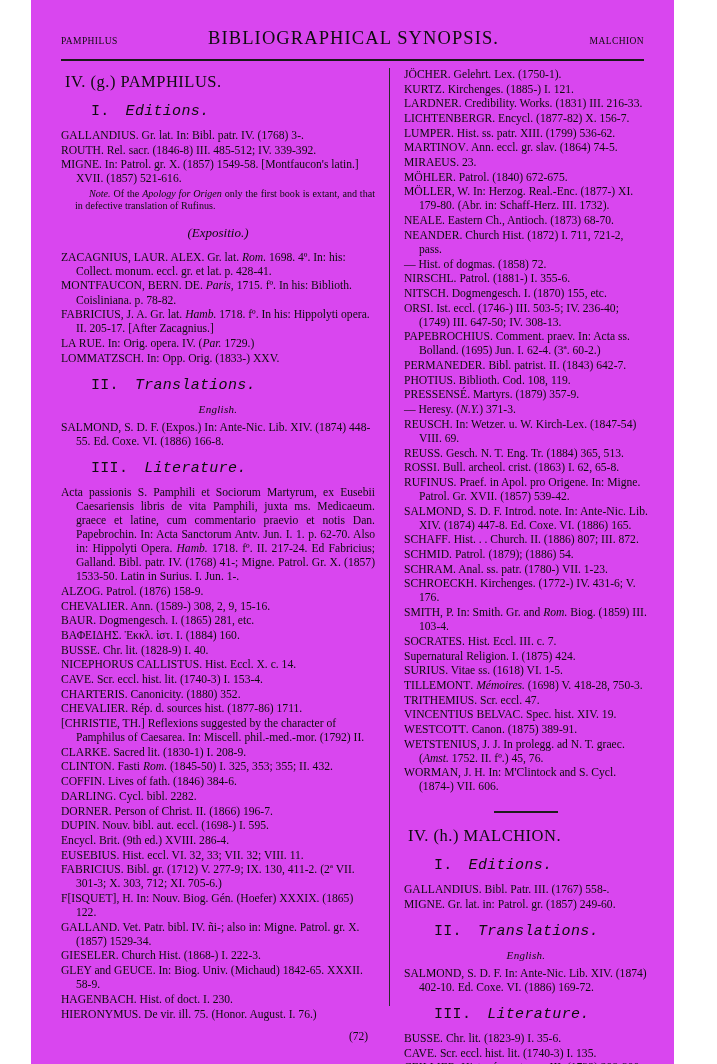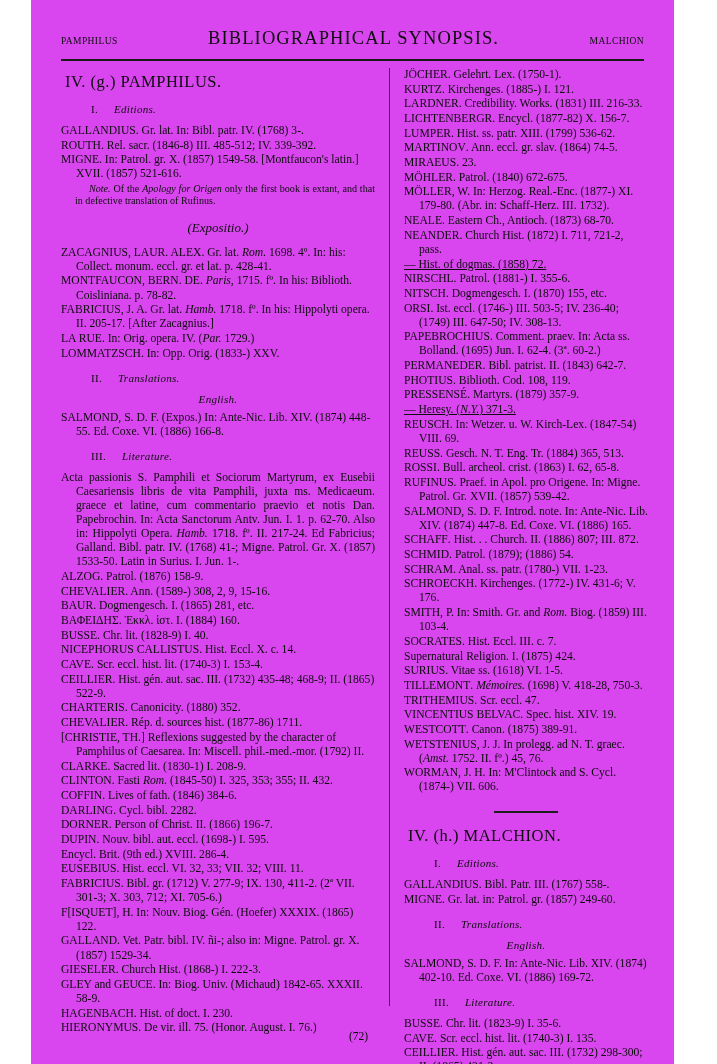--- a/index.html
+++ b/index.html
@@ -79,24 +79,25 @@
     flex: 1;
     padding-left: 14px;
   }
   
   .sec-title {
     font-size: 16.5px;
     letter-spacing: 0.5px;
     margin: 4px 0 7px 4px;
   }
   .sub-title {
-    font-size: 11px;
+    font-size: 15px;
     margin: 11px 0 9px 30px;
     font-style: italic;
     letter-spacing: 0.3px;
+    font-family: Liberation Mono, monospace;
   }
   .sub-title .rom {
     font-style: normal;
     margin-right: 16px;
   }
   .lang-title {
     font-size: 11px;
     font-style: italic;
     text-align: center;
     margin: 8px 0 6px 0;
@@ -131,21 +132,20 @@
     line-height: 1.2;
     padding-left: 14px;
     text-indent: 14px;
     margin-top: 1px;
     text-align: justify;
   }
   .note .it { font-style: italic; }
   .entry.hang0 {
     padding-left: 12px;
     text-indent: -12px;
-    text-decoration: underline;
   }
   .short-rule {
     width: 64px;
     height: 1.5px;
     background: #1d1d1d;
     margin: 17px auto 13px auto;
   }
   
   .folio {
     position: absolute;
@@ -202,21 +202,20 @@
       </div>
 
       <div class="entry just">Acta passionis S. Pamphili et Sociorum Martyrum, ex Eusebii Caesariensis libris de vita Pamphili, juxta ms. Medicaeum. graece et latine, cum commentario praevio et notis Dan. Papebrochin.  In: Acta Sanctorum Antv. Jun. I. 1. p. 62-70.  Also in: Hippolyti Opera. <span class="it">Hamb.</span> 1718. fº. II. 217-24.   Ed Fabricius; Galland. Bibl. patr. IV. (1768) 41-; Migne. Patrol. Gr. X. (1857) 1533-50.   Latin in Surius. I. Jun. 1-.</div>
       <div class="entry"><span class="scu">ALZOG</span>.   Patrol. (1876) 158-9.</div>
       <div class="entry"><span class="scu">CHEVALIER</span>.   Ann. (1589-) 308, 2, 9, 15-16.</div>
       <div class="entry"><span class="scu">BAUR</span>.   Dogmengesch.  I. (1865) 281, etc.</div>
       <div class="entry"><span class="scu">ΒΑΦΕΙΔΗΣ</span>.  Ἐκκλ. ἱστ.  I. (1884) 160.</div>
       <div class="entry"><span class="scu">BUSSE</span>.   Chr. lit. (1828-9) I. 40.</div>
       <div class="entry"><span class="scu">NICEPHORUS CALLISTUS</span>.   Hist. Eccl. X. c. 14.</div>
       <div class="entry"><span class="scu">CAVE</span>.   Scr. eccl. hist. lit. (1740-3) I. 153-4.</div>
-      <div class="entry"><span class="scu">CEILLIER</span>.   Hist. gén. aut. sac.  III.  (1732) 435-48; 468-9; II. (1865) 522-9.</div>
       <div class="entry"><span class="scu">CHARTERIS</span>.   Canonicity. (1880) 352.</div>
       <div class="entry"><span class="scu">CHEVALIER</span>.   Rép. d. sources hist. (1877-86) 1711.</div>
       <div class="entry"><span class="scu">[CHRISTIE, TH.]</span>   Reflexions suggested by the character of Pamphilus of Caesarea.  In: Miscell. phil.-med.-mor. (1792) II.</div>
       <div class="entry"><span class="scu">CLARKE</span>.   Sacred lit. (1830-1) I. 208-9.</div>
       <div class="entry"><span class="scu">CLINTON</span>.   Fasti <span class="it">Rom.</span> (1845-50) I. 325, 353; 355; II. 432.</div>
       <div class="entry"><span class="scu">COFFIN</span>.   Lives of fath. (1846) 384-6.</div>
       <div class="entry"><span class="scu">DARLING</span>.   Cycl. bibl. 2282.</div>
       <div class="entry"><span class="scu">DORNER</span>.   Person of Christ.  II. (1866) 196-7.</div>
       <div class="entry"><span class="scu">DUPIN</span>.   Nouv. bibl. aut. eccl. (1698-) I. 595.</div>
       <div class="entry">Encycl. Brit. (9th ed.) XVIII. 286-4.</div>

